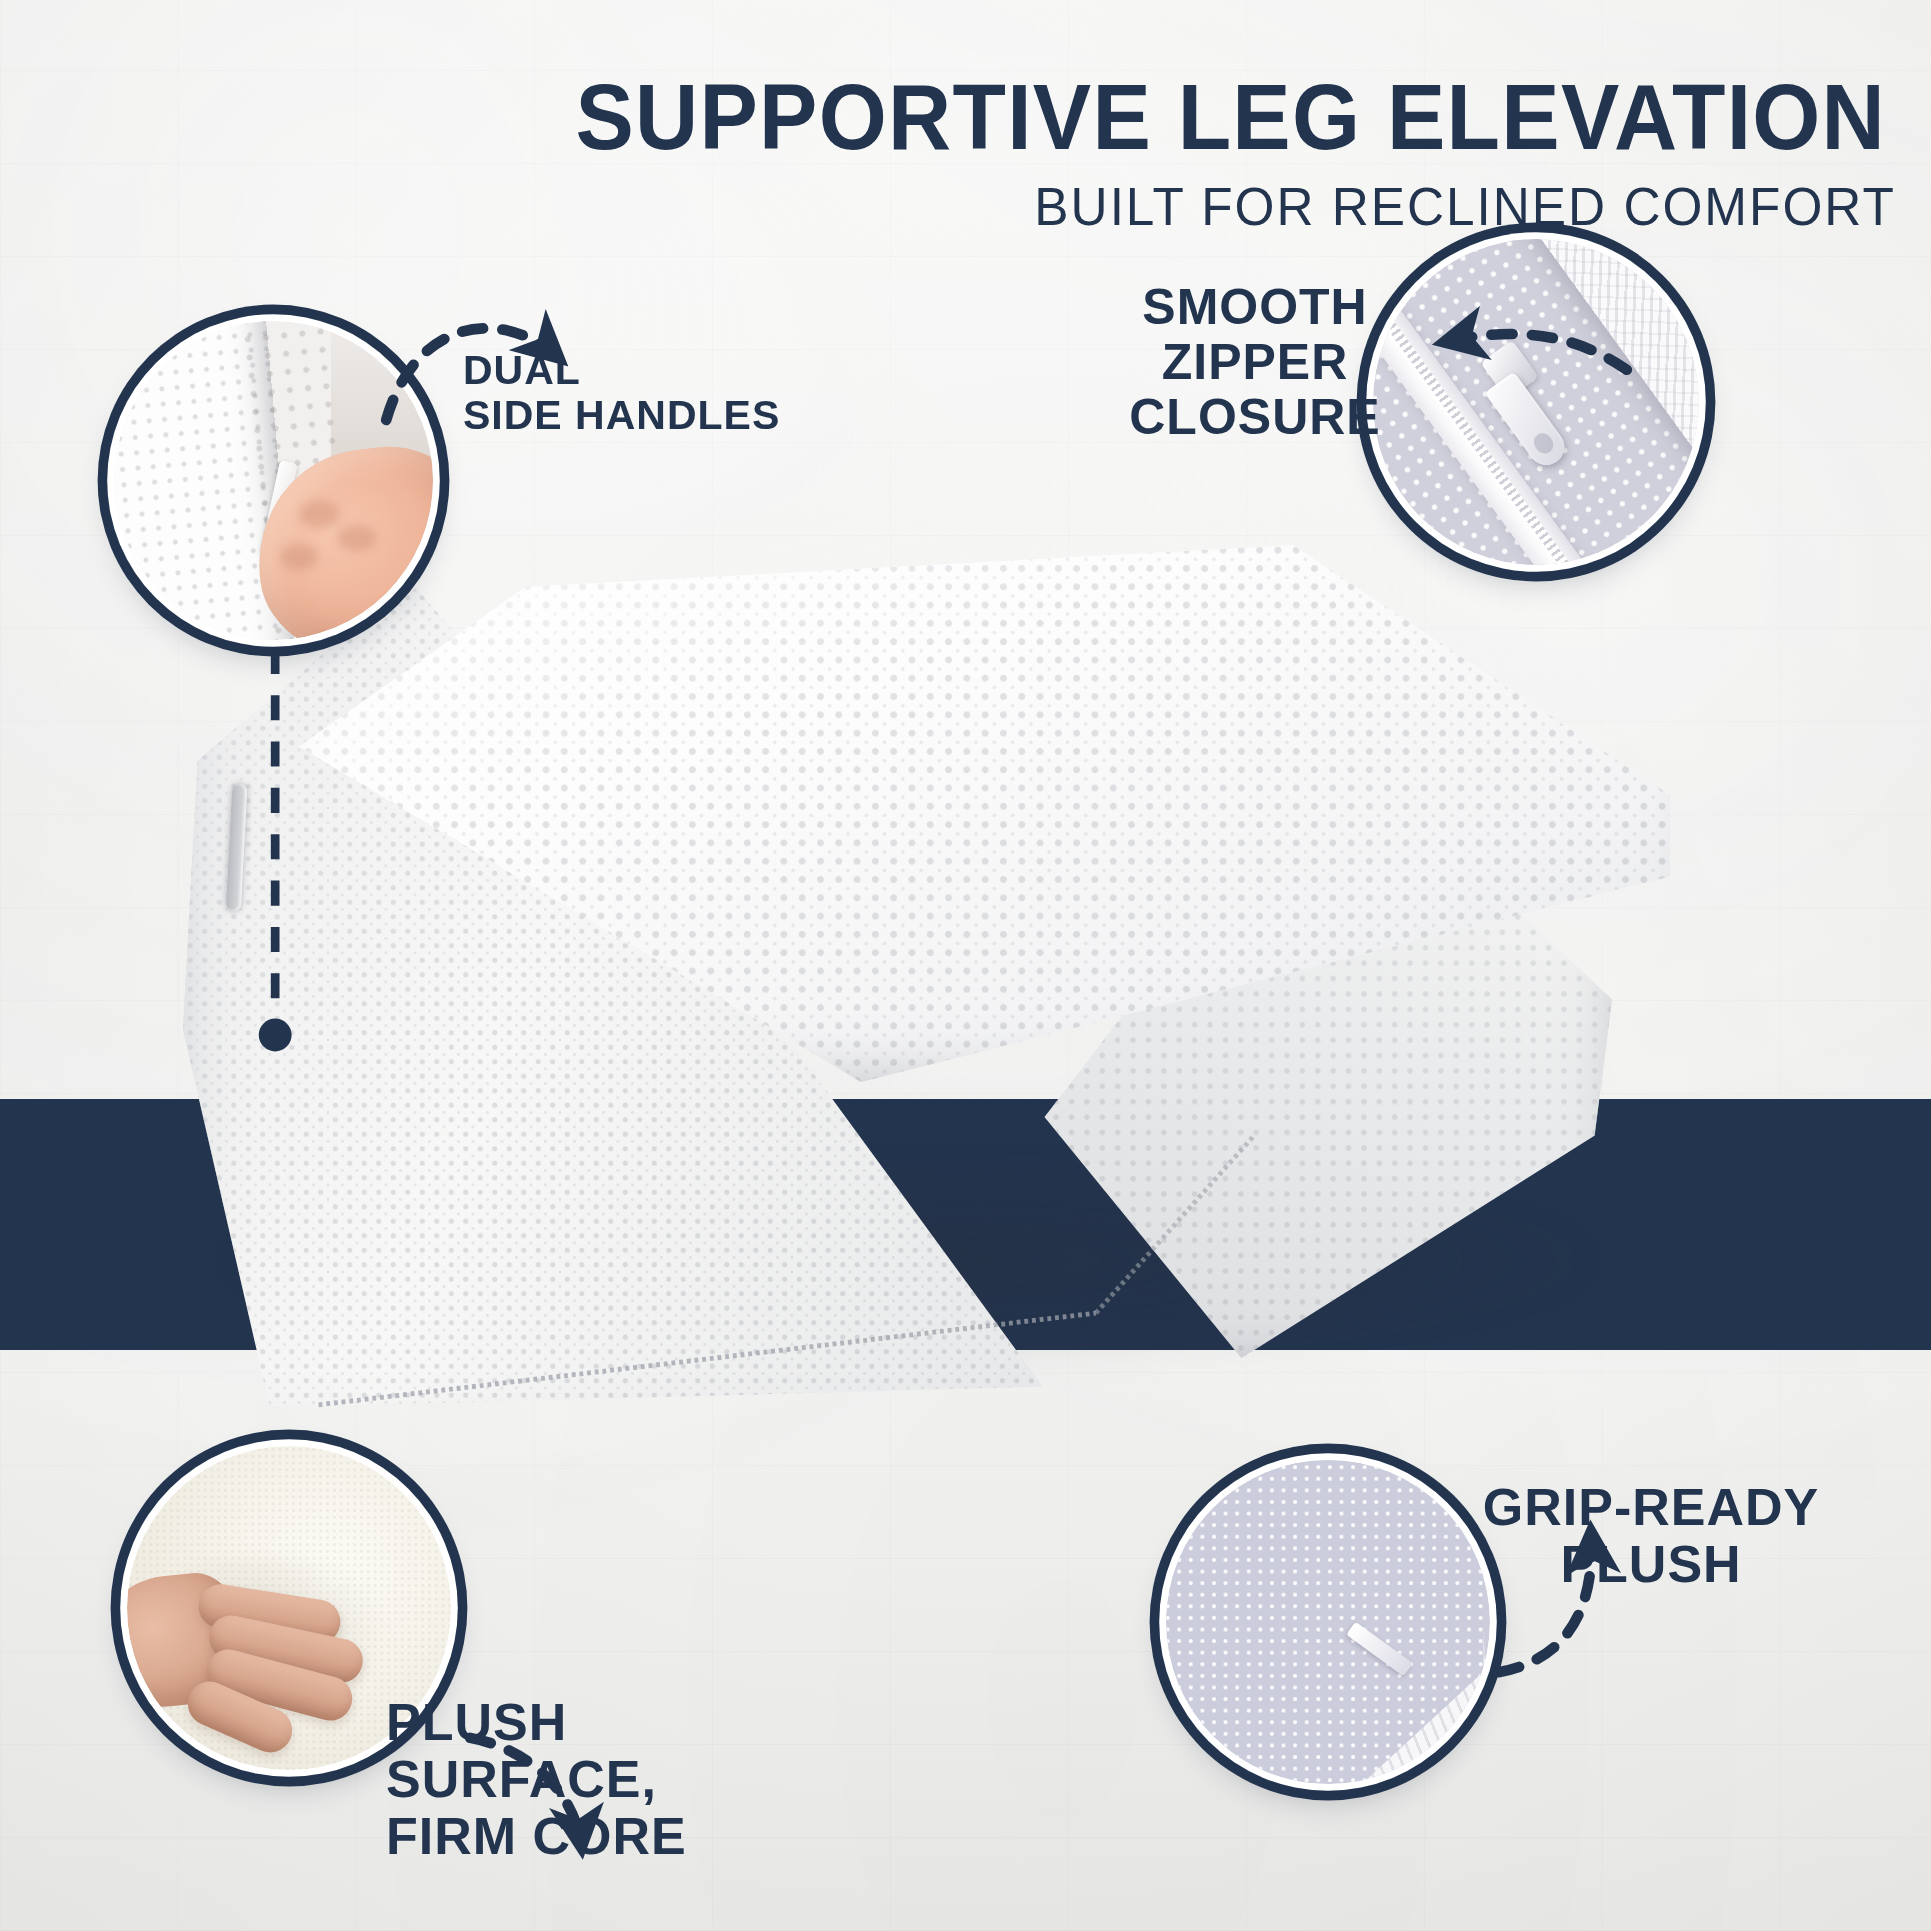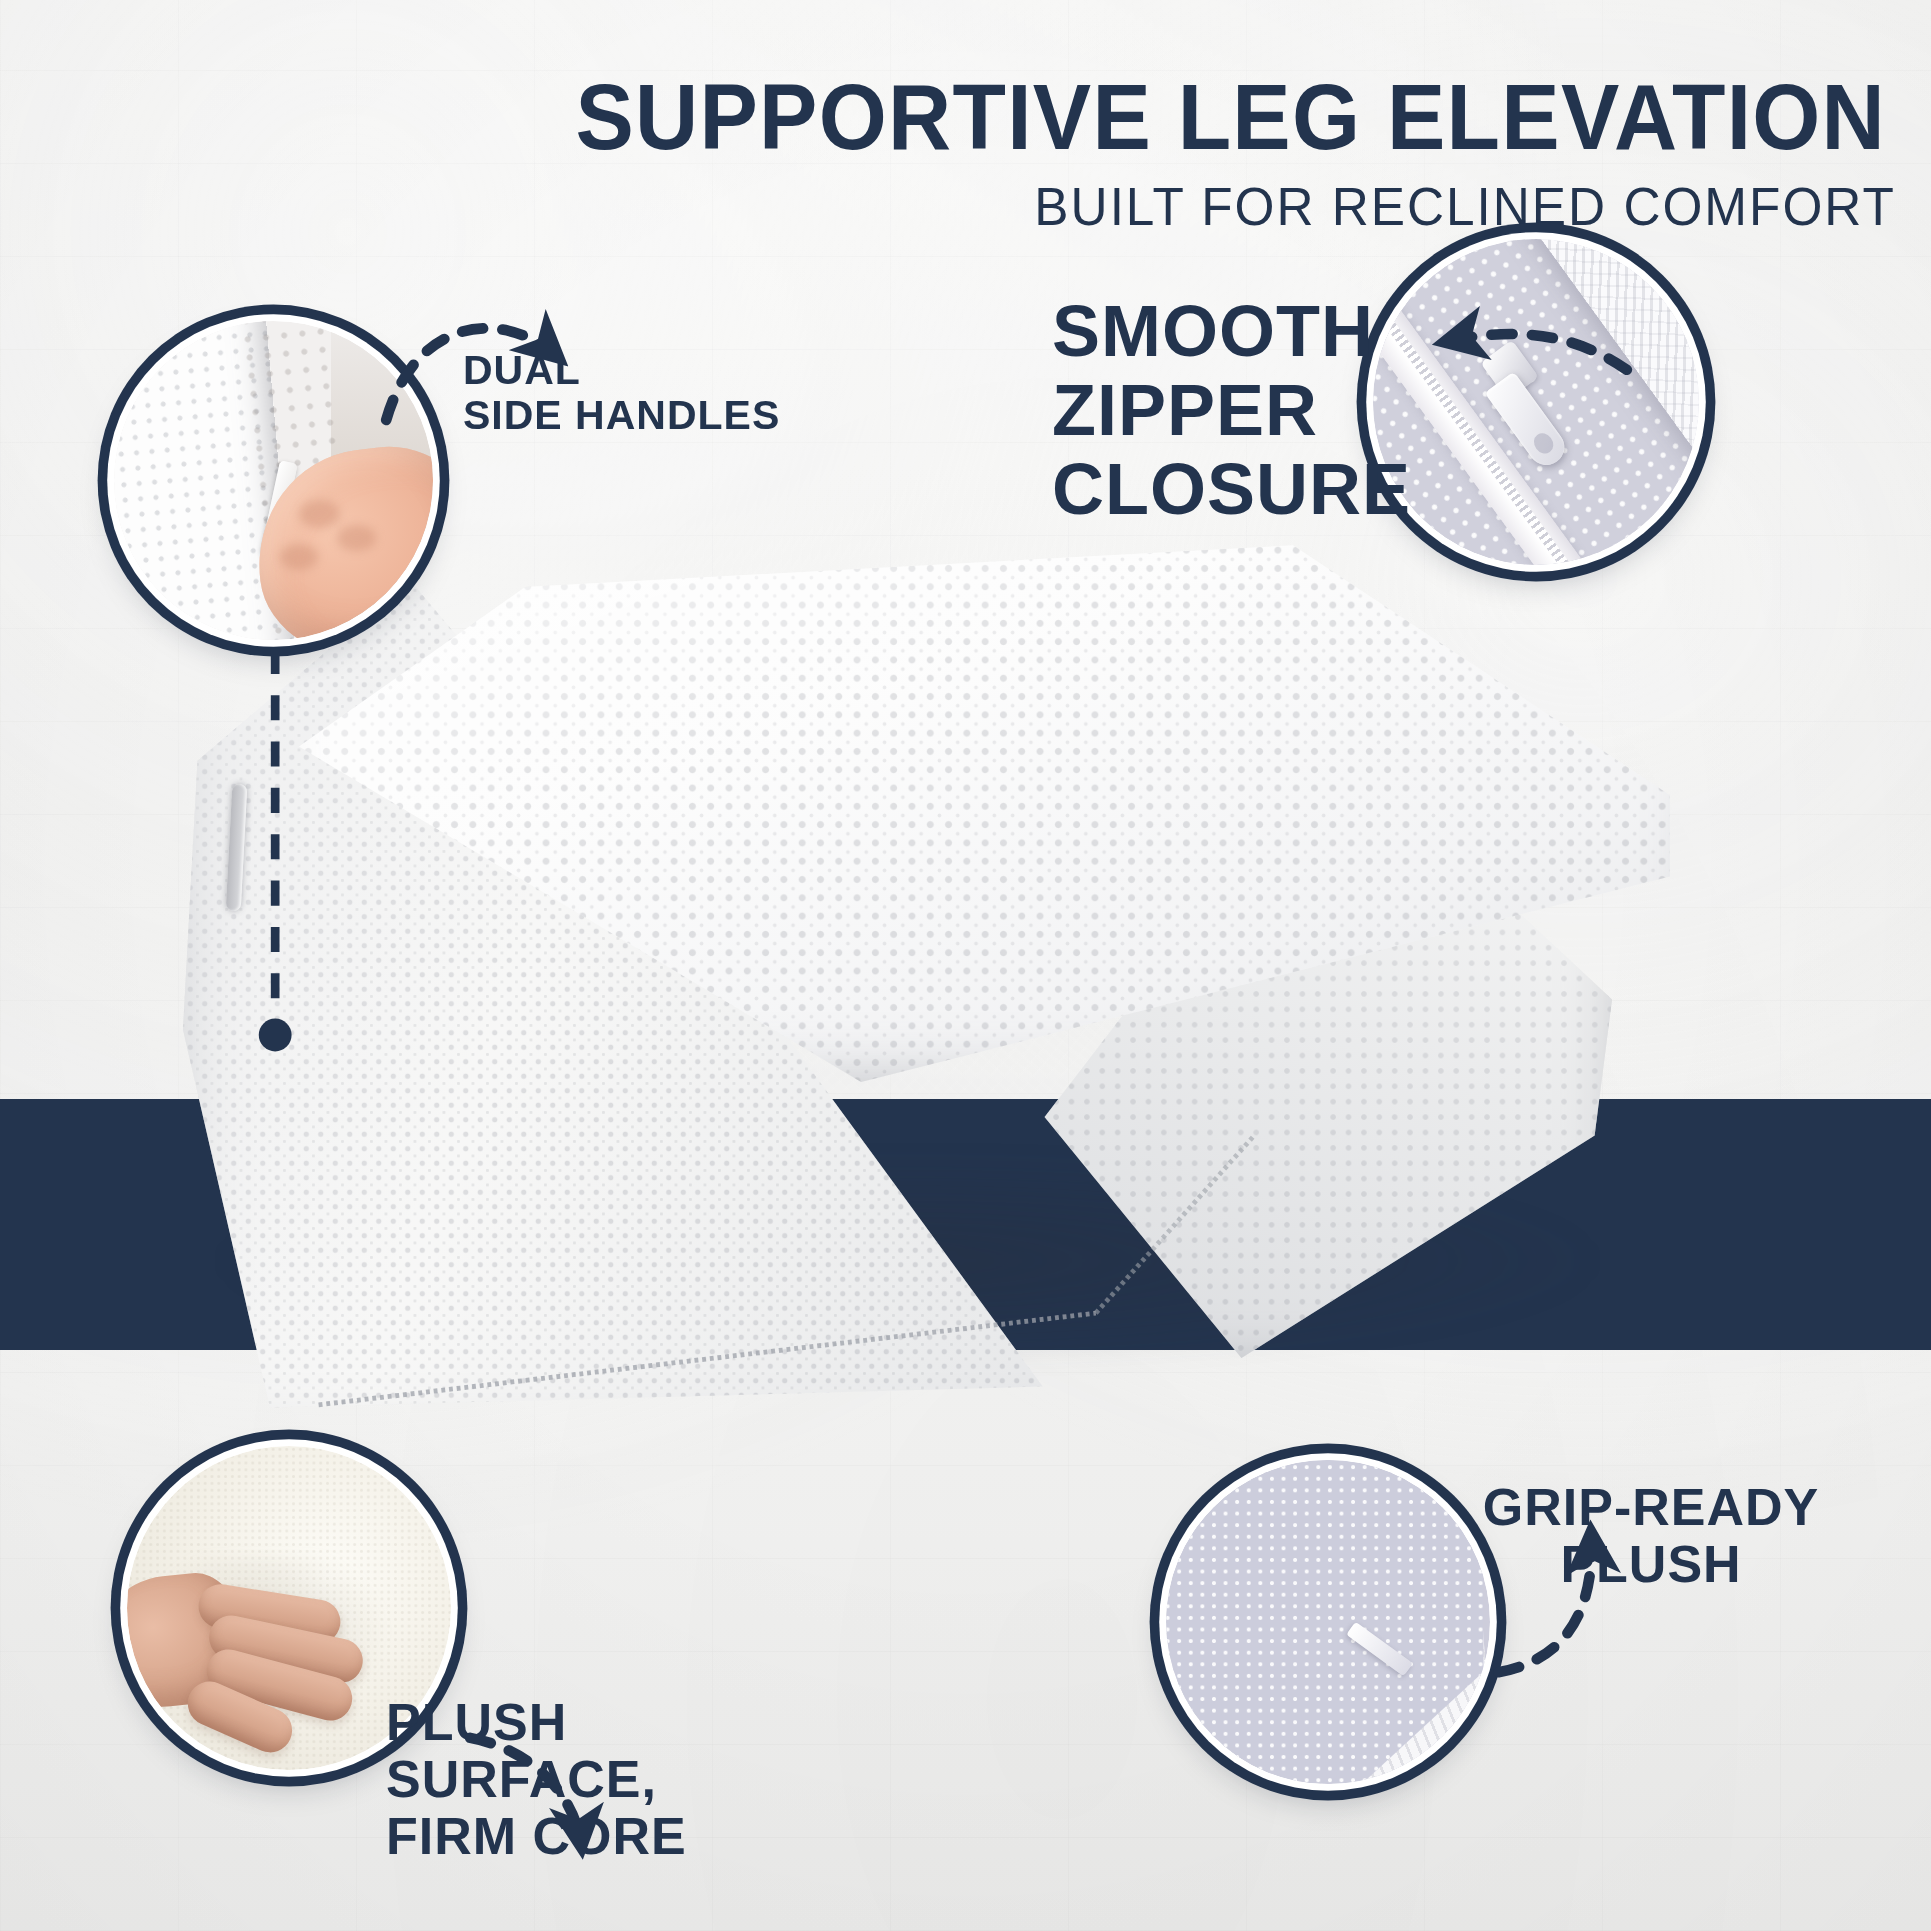--- a/index.html
+++ b/index.html
@@ -214,21 +214,21 @@
   .label{
     position:absolute;
     font-family:"Liberation Sans Narrow","Liberation Sans",sans-serif;
     font-weight:700;
     color:#23344e;
     line-height:1.10;
     letter-spacing:1px;
     white-space:pre-line;
   }
   #lbl-handles{left:463px;top:348px;width:406px;font-size:41px;text-align:left;}
-  #lbl-zipper {left:1052px;top:292px;width:406px;font-size:72px;text-align:left;}
+  #lbl-zipper {left:1052px;top:280px;width:406px;font-size:50px;text-align:center;}
   #lbl-plush  {left:386px;top:1694px;width:463px;font-size:52px;text-align:left;}
   #lbl-grip   {left:1448px;top:1479px;width:406px;font-size:52px;text-align:center;}
 
   
   .ovl{position:absolute;left:0;top:0;width:1931px;height:1931px;pointer-events:none;}
 
   
   #product{position:absolute;left:183px;top:541px;width:1506px;height:869px;}
   .prod-shadow{
     position:absolute;left:39px;top:618px;width:1371px;height:203px;

